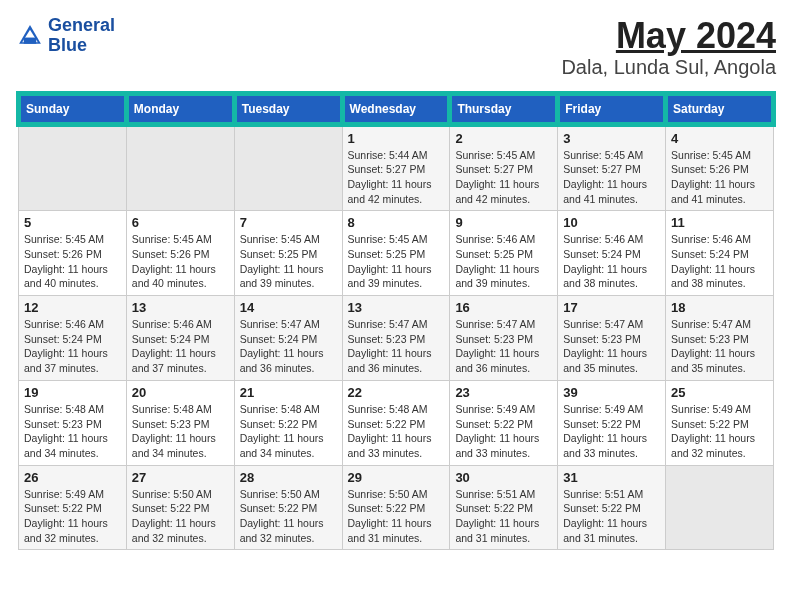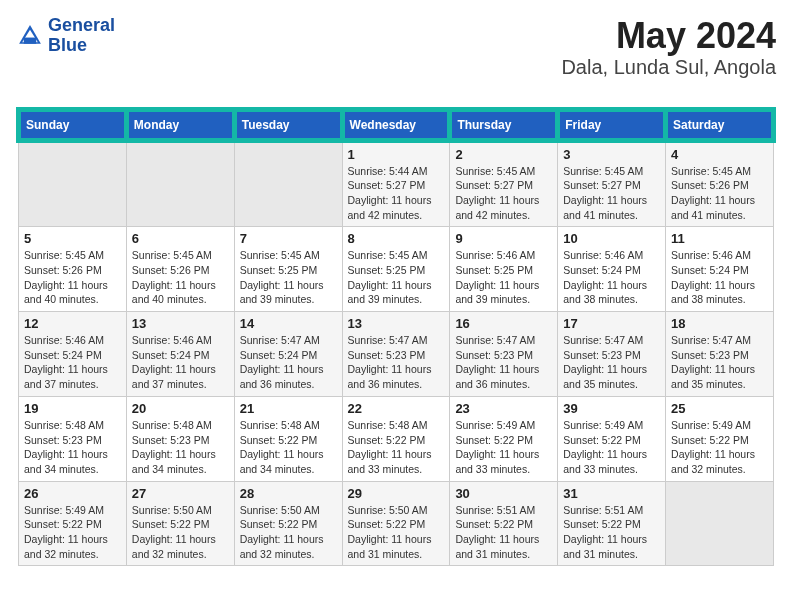--- a/index.html
+++ b/index.html
@@ -7,21 +7,21 @@
       font-family: Arial, sans-serif;
       background: #fff;
       width: 792px;
       min-height: 612px;
       padding: 16px;
     }
     .header {
       display: flex;
       justify-content: space-between;
       align-items: flex-start;
-      margin-bottom: 28px;
+      margin-bottom: 12px;
     }
     .logo {
       display: flex;
       align-items: center;
     }
     .logo-text {
       font-size: 18px;
       font-weight: bold;
       color: #1a4fa0;
       line-height: 1.1;
@@ -32,20 +32,21 @@
       margin-right: 4px;
     }
     .title-block {
       text-align: right;
     }
     .title-block h1 {
       font-size: 36px;
       color: #222;
       font-weight: bold;
       line-height: 1.1;
+      text-decoration: underline;
     }
     .title-block h2 {
       font-size: 20px;
       color: #444;
       font-weight: normal;
     }
     table {
       width: 100%;
       border-collapse: collapse;
       font-size: 11px;

